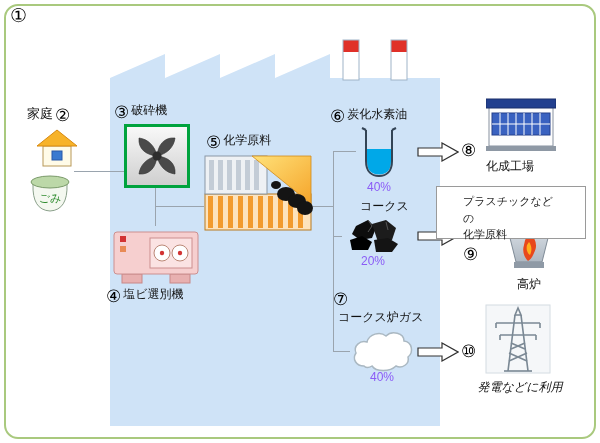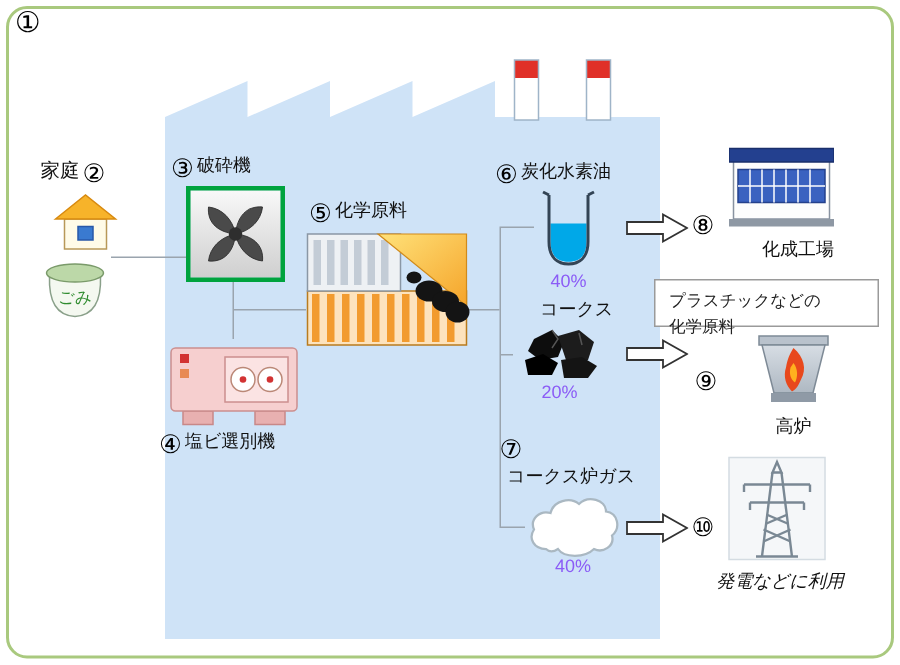--- a/index.html
+++ b/index.html
@@ -17,22 +17,22 @@
   .lbl{font-size:12px;line-height:1.1;color:#111;white-space:nowrap;}
   .row{display:flex;align-items:flex-start;gap:2px;}
   .pct{font-size:12px;text-align:center;color:#8b5cf6;}
   .cline{position:absolute;background:#9aa4ae;}
   #crusher-box{
     position:absolute;left:124px;top:124px;width:66px;height:64px;box-sizing:border-box;
     border:3px solid #00a33e;background:linear-gradient(180deg,#f8f8f8 0%,#cfcfcf 100%);
     display:flex;align-items:center;justify-content:center;
   }
   #note-box{
-    position:absolute;left:436px;top:186px;width:150px;height:32px;box-sizing:border-box;
-    border:1px solid #9a9a9a;background:#fff;padding:6px 9px;
+    position:absolute;left:436px;top:186px;width:150px;height:53px;box-sizing:border-box;
+    border:1px solid #9a9a9a;background:#fff;padding:6px 26px;
     font-size:11px;line-height:1.5;color:#222;white-space:pre-line;z-index:5;
   }
   .icon{position:absolute;}
   svg{display:block;}
 </style>
 </head>
 <body>
 
 <div id="canvas">
 
@@ -196,21 +196,21 @@
       <line x1="14" y1="20" x2="14" y2="42"></line>
         <line x1="22" y1="20" x2="22" y2="42"></line>
       <line x1="30" y1="20" x2="30" y2="42"></line>
         <line x1="38" y1="20" x2="38" y2="42"></line>
       <line x1="46" y1="20" x2="46" y2="42"></line>
         <line x1="54" y1="20" x2="54" y2="42"></line>
       <line x1="6" y1="31" x2="64" y2="31"></line>
     </g>
     <rect x="0" y="53" width="70" height="5" fill="#8e98a4"></rect>
   </svg>
-  <div class="abs lbl" style="left:486px;top:160px;width:70px;text-align:right;">化成工場</div>
+  <div class="abs lbl" style="left:486px;top:160px;width:70px;text-align:left;">化成工場</div>
 
   <div id="note-box">プラスチックなどの
 化学原料</div>
 
   <div class="abs badge" style="left:463px;top:246px;">⑨</div>
   <svg class="icon" style="left:500px;top:220px;" width="58" height="54" viewBox="0 0 58 54">
     <defs>
       <linearGradient id="furnGrad" x1="0" y1="0" x2="0" y2="1">
         <stop offset="0" stop-color="#d7dde4"></stop>
           <stop offset="1" stop-color="#aeb8c2"></stop>

